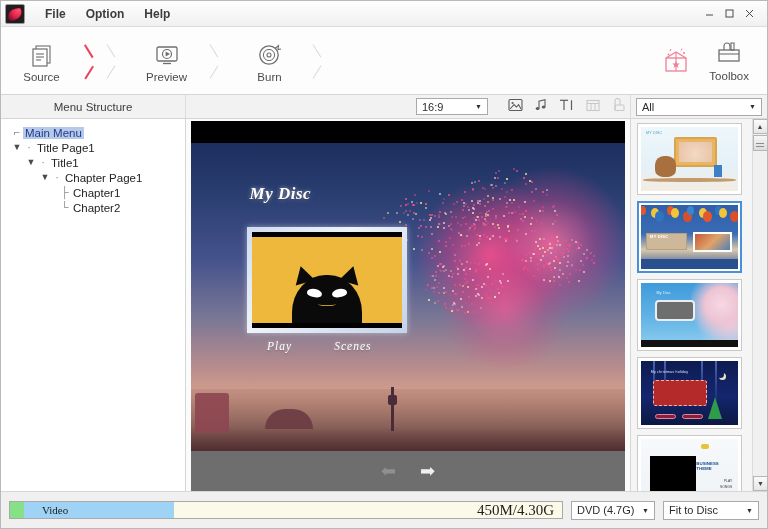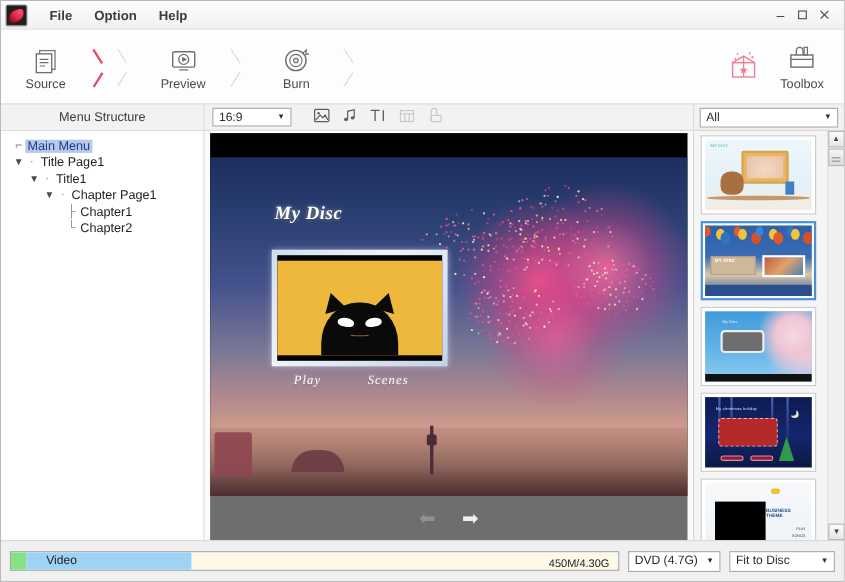--- a/index.html
+++ b/index.html
@@ -101,21 +101,21 @@
   }
   .subbar-left {
     width: 185px; height: 100%;
     display: flex; align-items: center; justify-content: center;
     color: #3b3b3b; font-size: 11.5px;
     border-right: 1px solid #dcdcdc;
     background: #f2f2f2;
   }
   .subbar-mid {
     flex: 1; height: 100%; display: flex; align-items: center;
-    padding-left: 6px; gap: 4px;
+    padding-left: 6px; gap: 4px; justify-content: flex-end;
   }
   .subbar-right {
     width: 137px; height: 100%; display: flex; align-items: center;
     padding: 0 5px; border-left: 1px solid #dcdcdc;
   }
   .combo {
     height: 17px; background: #fff; border: 1px solid #a9a9a9;
     display: flex; align-items: center; font-size: 11px; color: #2b2b2b;
     padding: 0 2px 0 5px; position: relative;
   }
@@ -416,32 +416,32 @@
   .sb-down { position: absolute; bottom: 0; left: 0; }
 
   
   .status {
     flex: 0 0 37px; height: 37px;
     background: #f0f0f0; border-top: 1px solid #d6d6d6;
     display: flex; align-items: center; padding: 0 8px; gap: 8px;
   }
   .capbar {
     flex: 1; height: 18px; border: 1px solid #a9a9a9;
-    background: #fdf9e8; display: flex; align-items: flex-end;
-    position: relative; overflow: hidden;
+    background: #fdf9e8; display: flex; align-items: flex-start;
+    position: relative; overflow: hidden; font-family: Liberation Serif, serif;
   }
   .cap-green { width: 14px; height: 100%; background: #86e086; flex: 0 0 14px; }
   .cap-video {
     height: 100%; background: #9fd3f5;
     display: flex; align-items: center; padding-left: 18px;
     font-size: 11px; color: #1d1d1d; flex: 0 0 150px;
   }
   .cap-size {
     margin-left: auto; padding-right: 8px;
-    font-size: 10px; color: #1d1d1d;
+    font-size: 15px; color: #1d1d1d;
   }
   .combo-disc { width: 84px; height: 19px; flex: 0 0 84px; }
   .combo-fit  { width: 96px; height: 19px; flex: 0 0 96px; }
 </style>
 </head>
 <body>
 
 <div id="app">
 
   <div class="titlebar">

